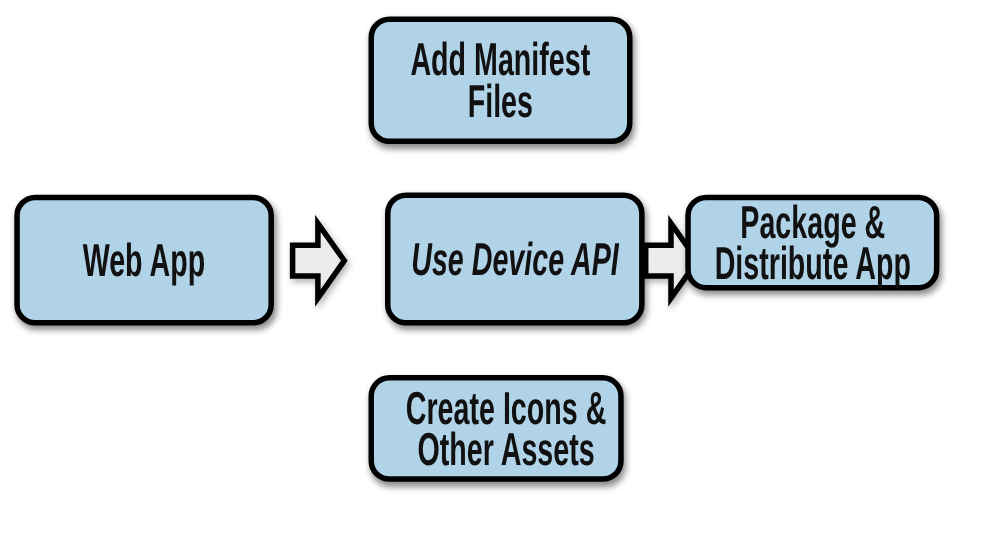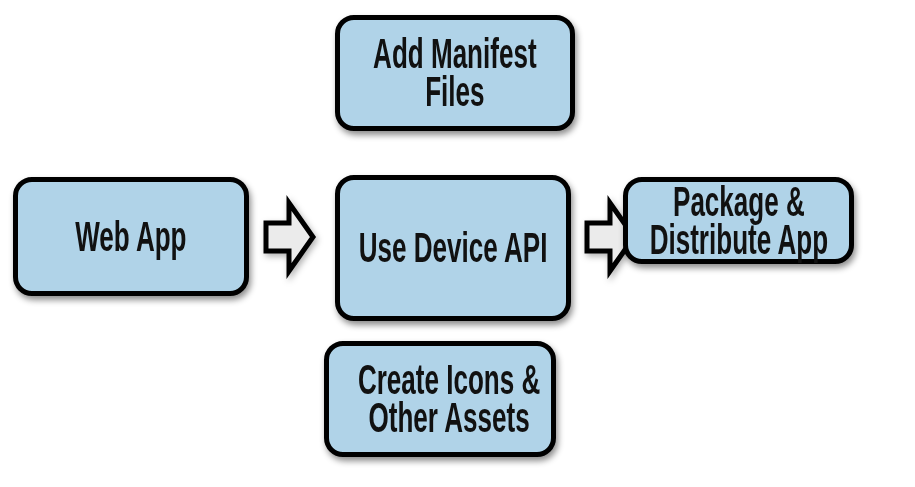--- a/index.html
+++ b/index.html
@@ -34,23 +34,23 @@
     font-size: 42px;
     font-weight: 700;
     line-height: 38px;
     white-space: nowrap;
     letter-spacing: 0px;
   }
   .label span { display: block; }
 
   .node-web-app       { left: 13px;  top: 177px; width: 236px; height: 119px; }
   .node-add-manifest  { left: 335px; top: 15px;  width: 240px; height: 116px; }
-  .node-use-device    { left: 335px; top: 175px; width: 236px; height: 146px; }
+  .node-use-device    { left: 350px; top: 175px; width: 236px; height: 121px; font-style: italic; }
   .node-package       { left: 623px; top: 177px; width: 231px; height: 87px; }
-  .node-create-icons  { left: 324px; top: 341px; width: 232px; height: 116px; padding-left: 19px; }
+  .node-create-icons  { left: 335px; top: 341px; width: 232px; height: 97px; padding-left: 19px; }
 
   .flow-arrow {
     position: absolute;
     width: 53px;
     height: 80px;
     overflow: visible;
     filter: drop-shadow(2px 3px 3px rgba(0, 0, 0, 0.30));
   }
   .arrow-1 { left: 263px; top: 197px; }
   .arrow-2 { left: 584px; top: 197px; }

